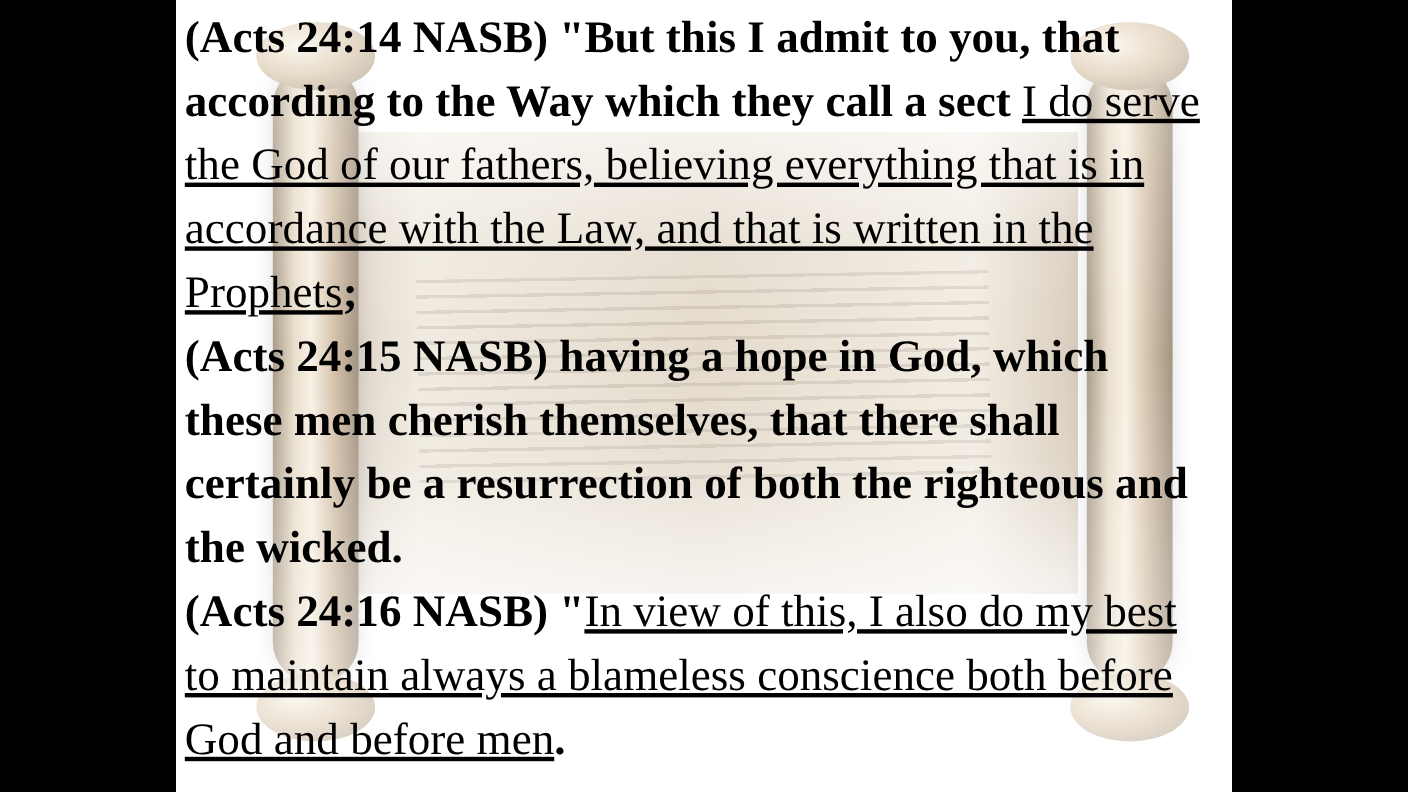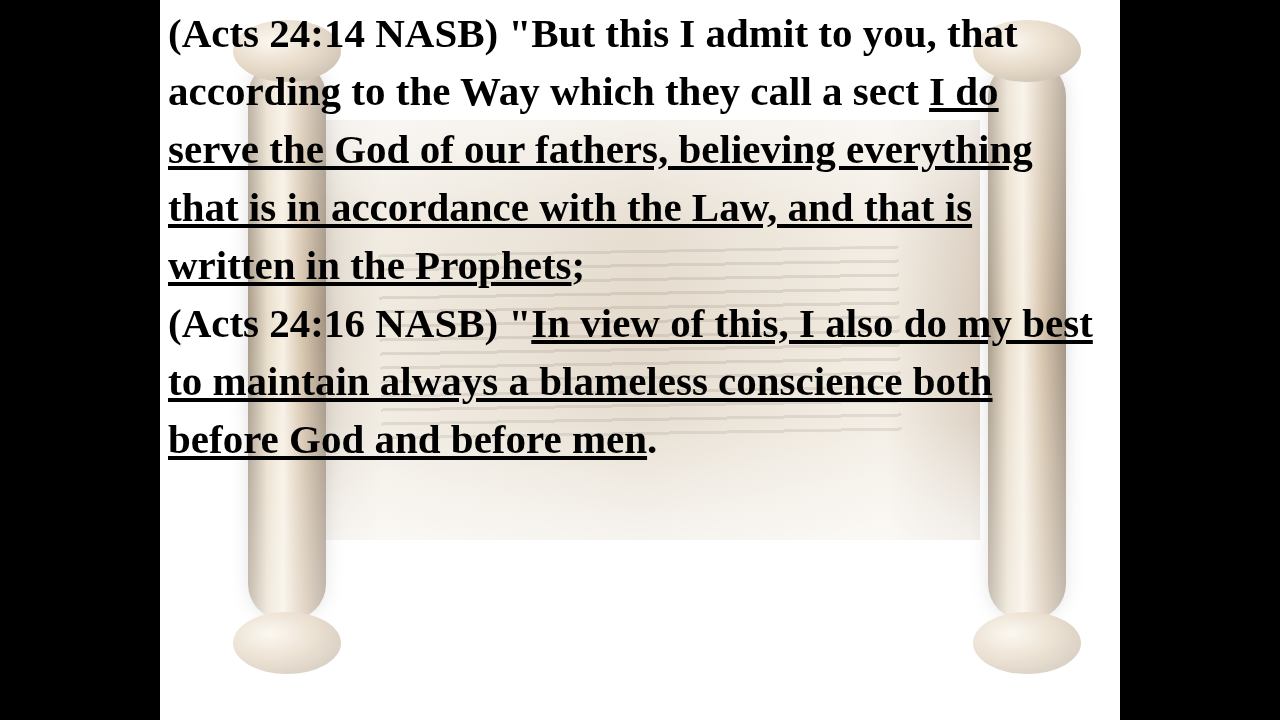--- a/index.html
+++ b/index.html
@@ -103,21 +103,21 @@
     color: #000000;
     font-size: 41px;
     line-height: 58px;
     text-rendering: optimizeLegibility;
   }
   .para {
     margin: 0;
     white-space: normal;
   }
   .em {
-    font-weight: bold;
+    font-weight: normal;
     text-decoration: underline;
     text-underline-offset: 3px;
   }
   .plain { font-weight: bold; }
   .bar {
     position: absolute;
     top: 0;
     width: 160px;
     height: 720px;
     background: #000000;
@@ -144,18 +144,19 @@
       <div class="knob knob-bl"></div>
       <div class="knob knob-tr"></div>
       <div class="knob knob-br"></div>
       <div class="wash"></div>
     </div>
 
     <div class="text-layer">
 
       <p class="para"><span class="plain">(Acts 24:14 NASB)</span><span class="plain">  "But this I admit to you, that according to the Way which they call a sect </span><span class="em">I do serve the God of our fathers, believing everything that is in accordance with the Law, and that is written in the Prophets</span><span class="plain">;</span></p>
 
+      <p class="para"><span class="plain">(Acts 24:15 NASB)</span><span class="plain">  having a hope in God, which these men cherish themselves, that there shall certainly be a resurrection of both the righteous and the wicked.</span><span class="em"></span><span class="plain"></span></p>
 
       <p class="para"><span class="plain">(Acts 24:16 NASB)</span><span class="plain">  "</span><span class="em">In view of this, I also do my best to maintain always a blameless conscience both before God and before men</span><span class="plain">.</span></p>
 
     </div>
   </div>
 </div>
 
 </body></html>

